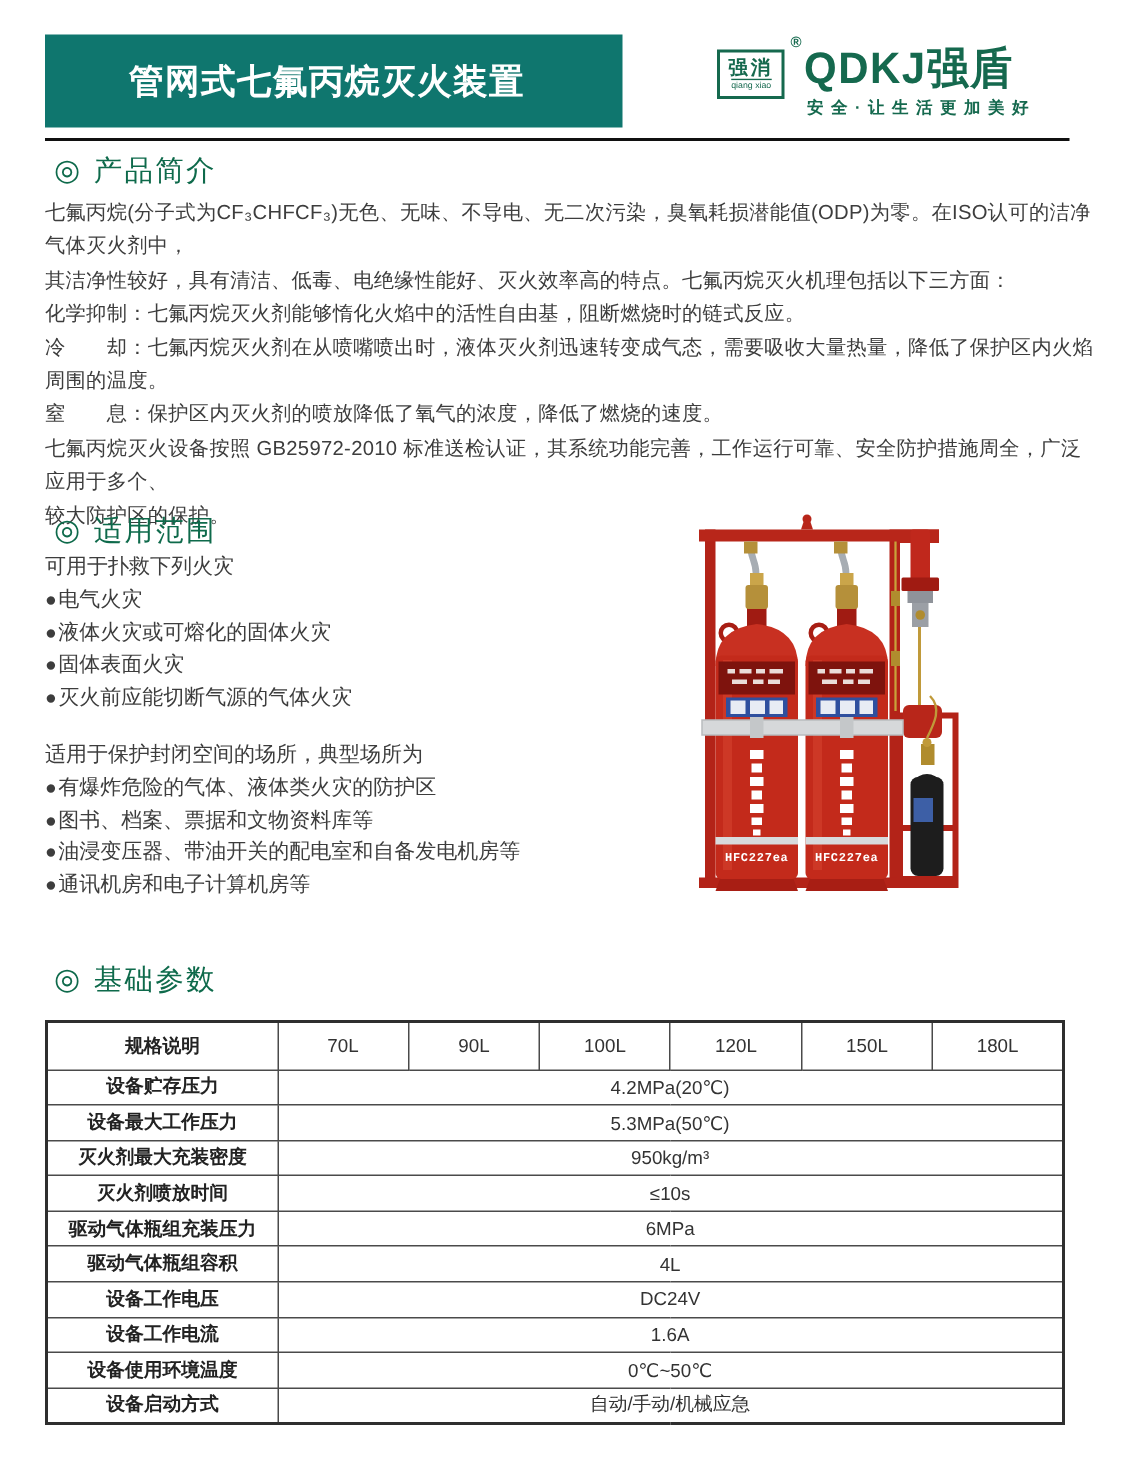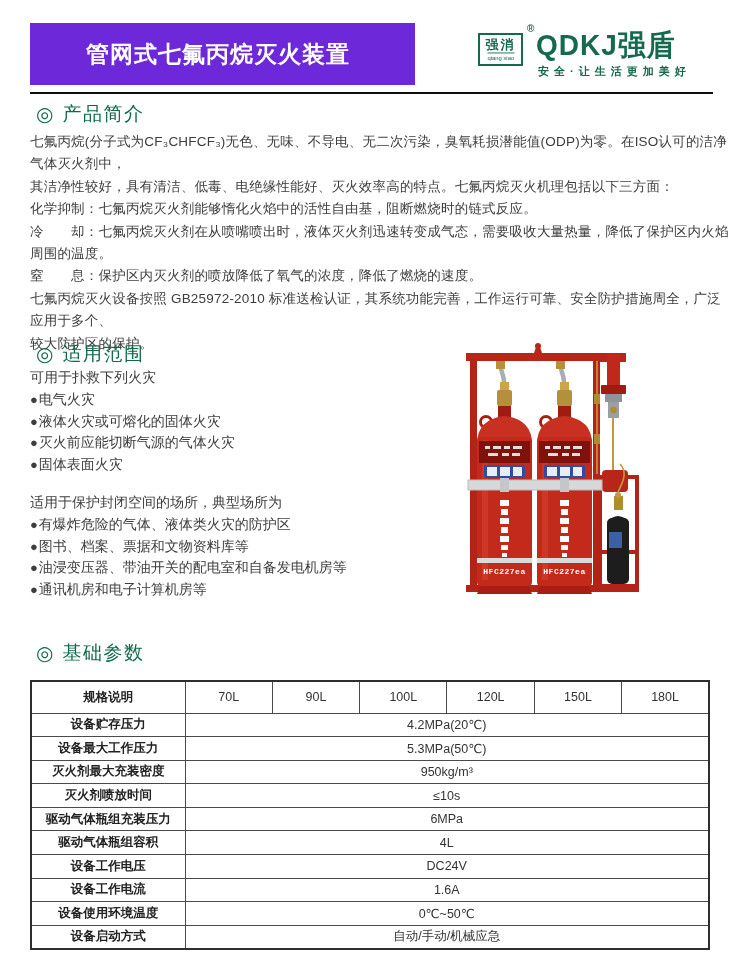--- a/index.html
+++ b/index.html
@@ -1,20 +1,20 @@
 <!DOCTYPE html>
 <html><head>
 <meta charset="utf-8">
 <style>
   html,body{margin:0;padding:0;background:#fff;}
   .page{position:relative;width:750px;height:977px;background:#ffffff;overflow:hidden;
         font-family:"Liberation Sans","DejaVu Sans",sans-serif;}
 
   
-  .banner{position:absolute;left:30px;top:23px;width:385px;height:62px;background:#6d28d9;
+  .banner{position:absolute;left:30px;top:23px;width:385px;height:62px;background:#0f766e;
           display:flex;align-items:center;box-sizing:border-box;padding-left:56px;}
   .banner-title{color:#ffffff;font-size:23px;font-weight:bold;letter-spacing:1px;}
   .logo-box{position:absolute;left:478px;top:33px;width:45px;height:33px;border:2px solid #15694E;
             display:flex;flex-direction:column;align-items:center;justify-content:center;box-sizing:border-box;}
   .logo-box-cn{color:#15694E;font-size:13px;font-weight:bold;letter-spacing:2px;line-height:14px;}
   .logo-box-py{color:#15694E;font-size:6.5px;line-height:8px;border-top:1px solid #15694E;padding-top:1px;
                transform:scale(.9);white-space:nowrap;}
   .reg-mark{position:absolute;left:527px;top:23px;color:#15694E;font-size:10px;font-weight:bold;}
   .logotype{position:absolute;left:536px;top:26px;color:#15694E;font-size:28px;font-weight:900;
             letter-spacing:1px;transform:scaleY(1.05);transform-origin:left top;white-space:nowrap;}
@@ -84,22 +84,22 @@
   </div>
 
   <div class="sec-head" style="top:341px">
     <span class="sec-icon">◎</span>
     <span class="sec-title">适用范围</span>
   </div>
   <div class="scope-block">
     <div class="scope-line">可用于扑救下列火灾</div>
     <div class="scope-line"><span class="bullet">●</span><span>电气火灾</span></div>
     <div class="scope-line"><span class="bullet">●</span><span>液体火灾或可熔化的固体火灾</span></div>
+    <div class="scope-line"><span class="bullet">●</span><span>固体表面火灾</span></div>
     <div class="scope-line"><span class="bullet">●</span><span>灭火前应能切断气源的气体火灾</span></div>
-    <div class="scope-line"><span class="bullet">●</span><span>固体表面火灾</span></div>
     <div class="scope-line scope-gap">适用于保护封闭空间的场所，典型场所为</div>
     <div class="scope-line"><span class="bullet">●</span><span>有爆炸危险的气体、液体类火灾的防护区</span></div>
     <div class="scope-line"><span class="bullet">●</span><span>图书、档案、票据和文物资料库等</span></div>
     <div class="scope-line"><span class="bullet">●</span><span>油浸变压器、带油开关的配电室和自备发电机房等</span></div>
     <div class="scope-line"><span class="bullet">●</span><span>通讯机房和电子计算机房等</span></div>
   </div>
 
   <svg class="product-svg" width="215" height="260" viewBox="0 0 215 260">
 
     <rect x="20" y="11" width="7" height="239" fill="#B32318"></rect>

